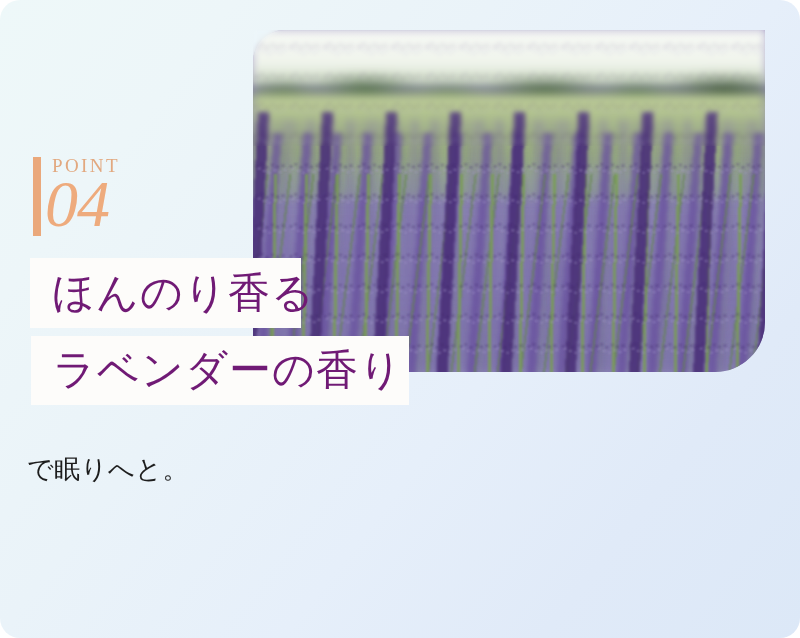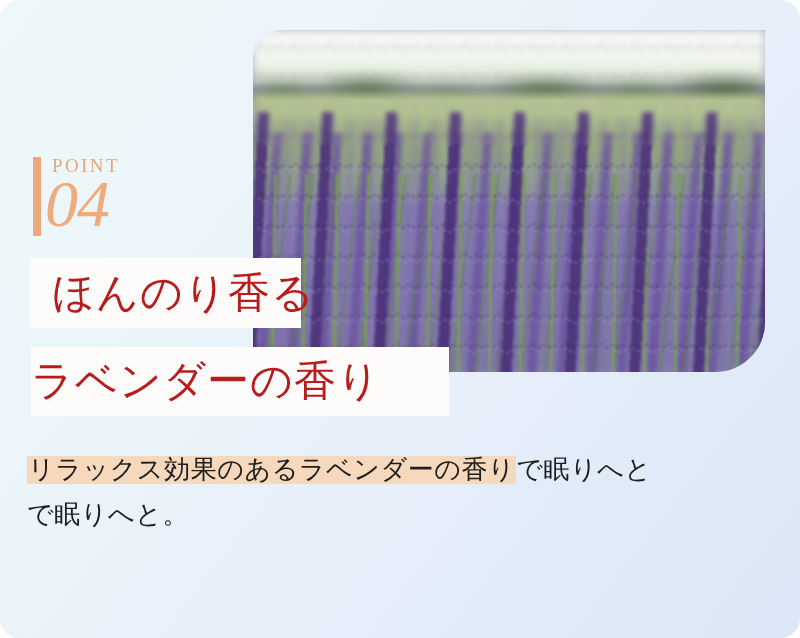--- a/index.html
+++ b/index.html
@@ -208,29 +208,30 @@
   }
   #headline-box-1 {
     left: 30px;
     top: 258px;
     width: 271px;
     height: 70px;
     padding-left: 22px;
   }
   #headline-box-2 {
     left: 31px;
-    top: 347px;
-    width: 418px;
+    top: 336px;
+    width: 378px;
     height: 69px;
+    padding-left: 22px;
   }
   .headline-text {
     font-family: "Liberation Serif", serif;
     font-size: 42px;
     line-height: 1.05;
-    color: #b91c1c;
+    color: #701a75;
     letter-spacing: 1px;
     white-space: nowrap;
   }
 
   
   #body-copy {
     position: absolute;
     left: 27px;
     top: 447px;
     width: 740px;
@@ -280,17 +281,16 @@
 
   <div class="headline-box" id="headline-box-1">
     <span class="headline-text">ほんのり香る</span>
   </div>
 
   <div class="headline-box" id="headline-box-2">
     <span class="headline-text">ラベンダーの香り</span>
   </div>
 
   <div id="body-copy">
-    <span class="line"><span class="hl">リラックス効果のあるラベンダーの香り</span><span>で眠りへと</span></span>
     <span class="line">で眠りへと。</span>
   </div>
 
 </div>
 
 </body></html>

